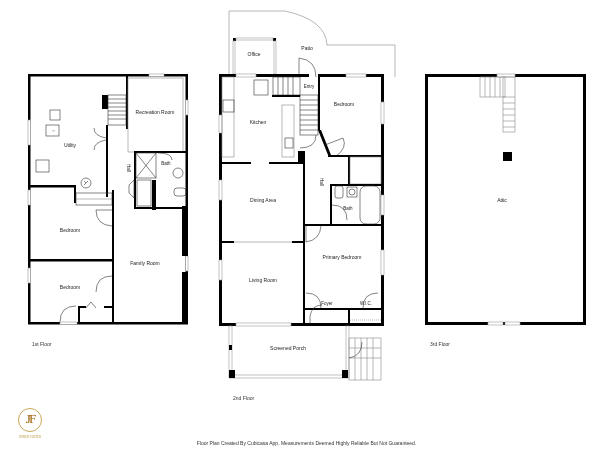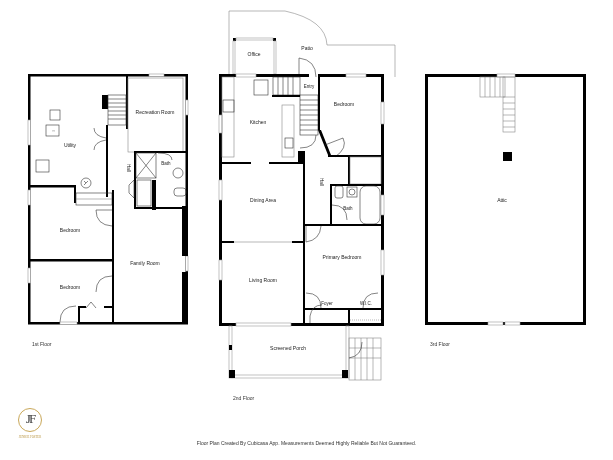--- a/index.html
+++ b/index.html
@@ -8,21 +8,21 @@
   .room { font-family: "Liberation Sans", sans-serif; font-size: 5px; fill: #222; text-anchor: middle; }
   .small { font-size: 4.5px; }
   .flabel { font-family: "Liberation Sans", sans-serif; font-size: 5px; fill: #333; }
   .wall { fill: #000; }
   .thin { stroke: #888; stroke-width: 0.6; fill: none; }
   .thinb { stroke: #333; stroke-width: 0.6; fill: none; }
   .win { fill: #fff; stroke: #999; stroke-width: 0.6; }
   .footer { position: absolute; left: 0; top: 440px; width: 613px; text-align: center; font-size: 5px; color: #333; font-family: "Liberation Sans", sans-serif; }
   .logo { position: absolute; left: 14px; top: 408px; width: 32px; height: 36px; }
   .logo-circle { position: absolute; left: 4px; top: 0; width: 22px; height: 22px; border: 1px solid #c9a85a; border-radius: 50%; }
-  .logo-text { position: absolute; left: 4px; top: 3px; width: 24px; text-align: center; font-family: "Liberation Serif", serif; font-size: 13px; color: #404040; letter-spacing: -2px; }
+  .logo-text { position: absolute; left: 4px; top: 3px; width: 24px; text-align: center; font-family: "Liberation Serif", serif; font-size: 13px; color: #a16207; letter-spacing: -2px; }
   .logo-sub { position: absolute; left: 0; top: 27px; width: 32px; text-align: center; font-family: "Liberation Serif", serif; font-size: 3px; color: #b8943f; }
 </style>
 </head>
 <body>
 
 <svg id="plan" viewBox="0 0 613 460">
 
   <g>
 
     <rect class="wall" x="28" y="74" width="160" height="2.5"></rect>

